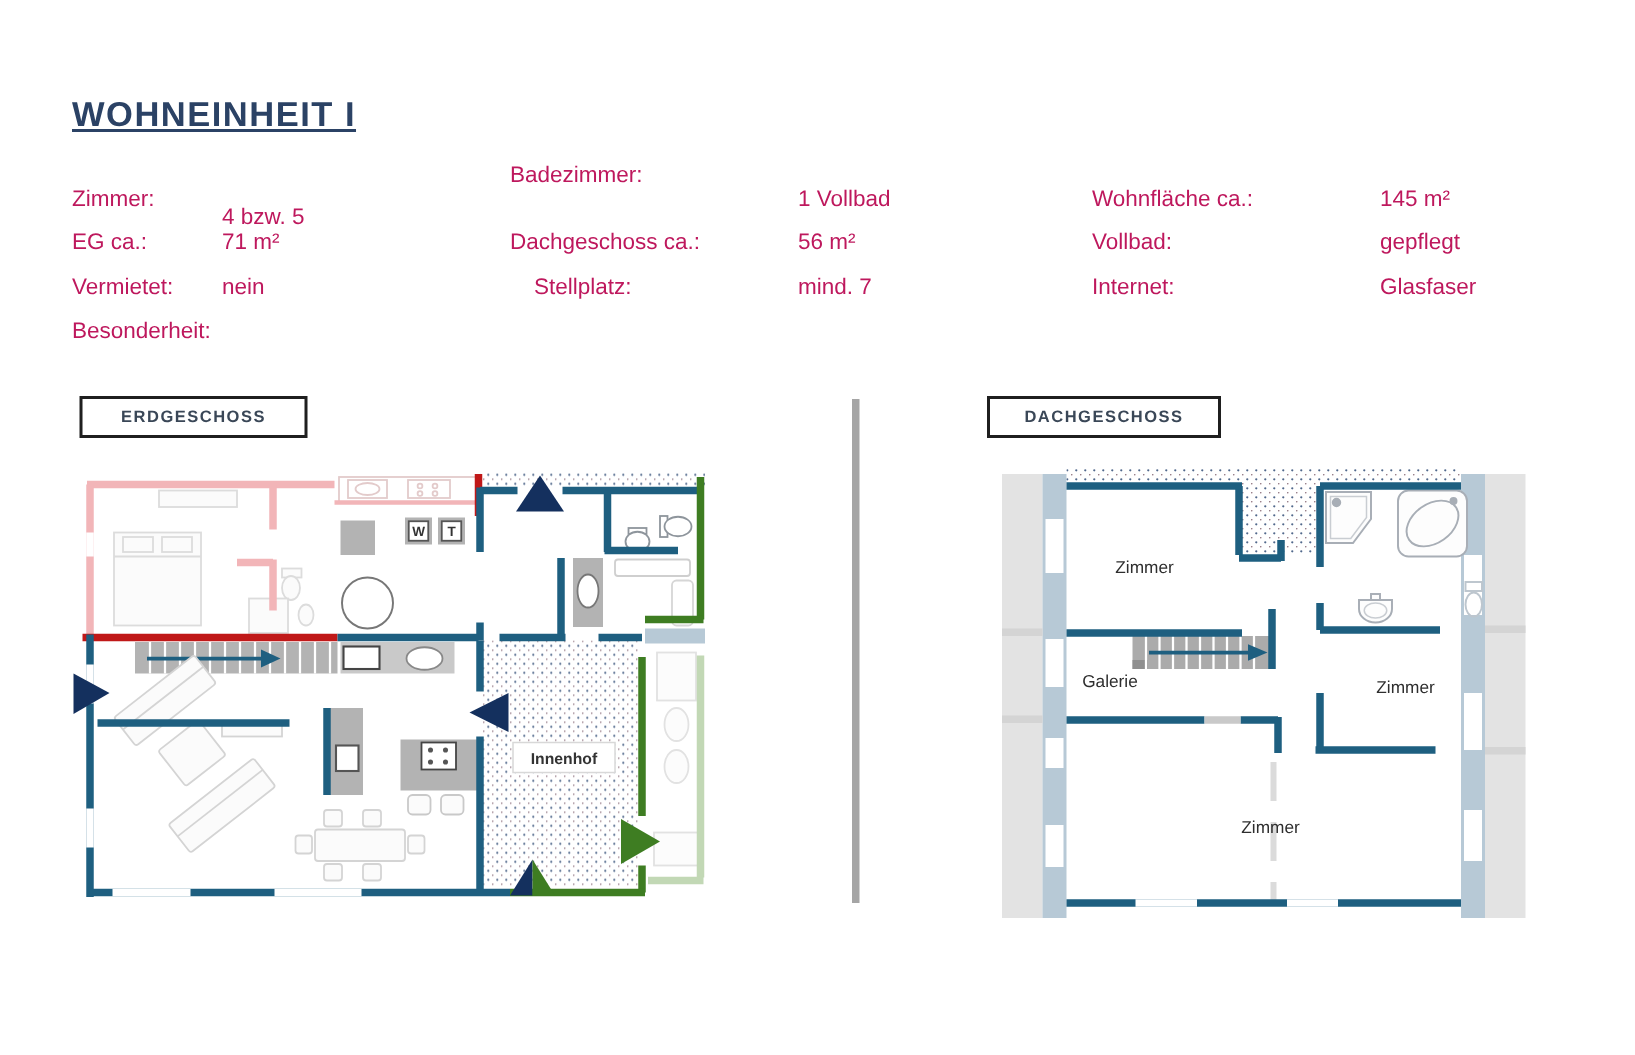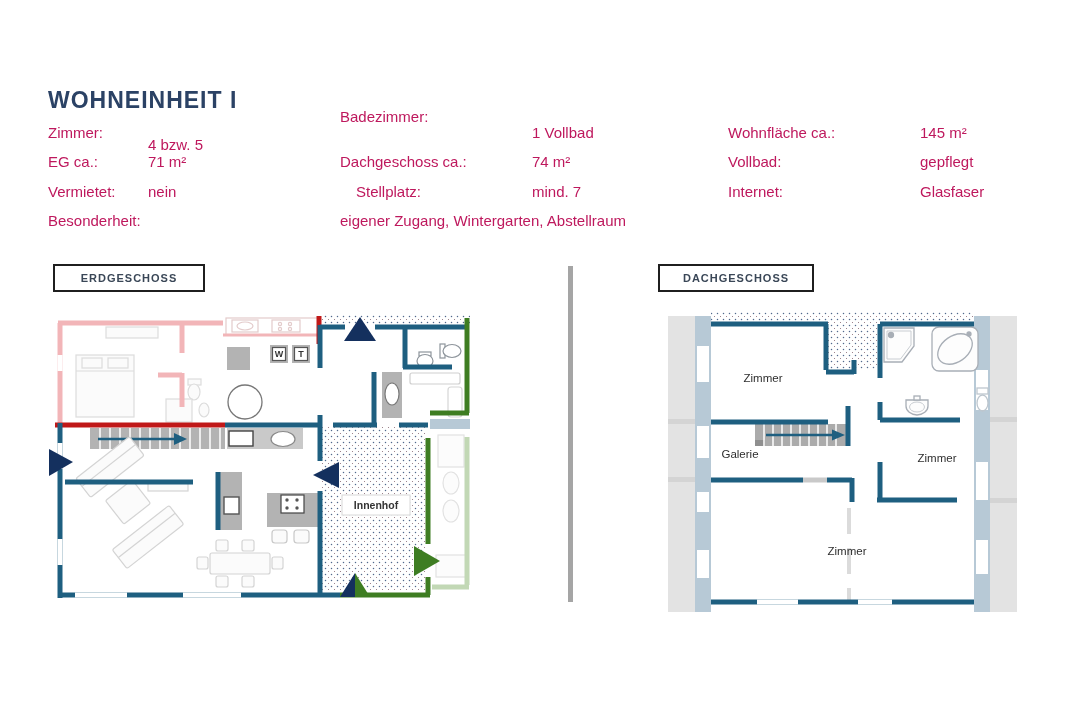--- a/index.html
+++ b/index.html
@@ -1,23 +1,24 @@
 <!DOCTYPE html>
 <html><head>
 <meta charset="utf-8">
 <style>
   html,body { margin:0; padding:0; background:#ffffff; }
   .page {
     position:relative; width:1090px; height:703px; background:#ffffff;
     font-family:"Liberation Sans", sans-serif; overflow:hidden;
   }
   .title {
-    position:absolute; left:48px; top:87px;
+    position:absolute; left:48px; top:63px;
     font-size:23px; font-weight:bold; letter-spacing:1px; color:#2B4265;
     white-space:nowrap;
+    text-decoration:underline;
   }
   .txt {
     position:absolute; font-size:15px; color:#be185d; white-space:nowrap;
   }
   .plan-tag {
     position:absolute; box-sizing:border-box; border:2px solid #1f1f1f; background:#fff;
     display:flex; align-items:center; justify-content:center;
     font-size:11px; font-weight:bold; letter-spacing:1px; color:#3A4757;
   }
   .divider {
@@ -36,24 +37,23 @@
   <span class="txt" style="left:148px;top:136px">4 bzw. 5</span>
   <span class="txt" style="left:48px;top:153px">EG ca.:</span>
   <span class="txt" style="left:148px;top:153px">71 m²</span>
   <span class="txt" style="left:48px;top:183px">Vermietet:</span>
   <span class="txt" style="left:148px;top:183px">nein</span>
   <span class="txt" style="left:48px;top:212px">Besonderheit:</span>
 
   <span class="txt" style="left:340px;top:108px">Badezimmer:</span>
   <span class="txt" style="left:532px;top:124px">1 Vollbad</span>
   <span class="txt" style="left:340px;top:153px">Dachgeschoss ca.:</span>
-  <span class="txt" style="left:532px;top:153px">74 m²</span>
+  <span class="txt" style="left:532px;top:153px">56 m²</span>
   <span class="txt" style="left:356px;top:183px">Stellplatz:</span>
   <span class="txt" style="left:532px;top:183px">mind. 7</span>
-  <span class="txt" style="left:340px;top:212px">eigener Zugang, Wintergarten, Abstellraum</span>
 
   <span class="txt" style="left:728px;top:124px">Wohnfläche ca.:</span>
   <span class="txt" style="left:920px;top:124px">145 m²</span>
   <span class="txt" style="left:728px;top:153px">Vollbad:</span>
   <span class="txt" style="left:920px;top:153px">gepflegt</span>
   <span class="txt" style="left:728px;top:183px">Internet:</span>
   <span class="txt" style="left:920px;top:183px">Glasfaser</span>
 
   <div class="plan-tag" style="left:658px;top:264px;width:156px;height:28px">
     <span>DACHGESCHOSS</span>

